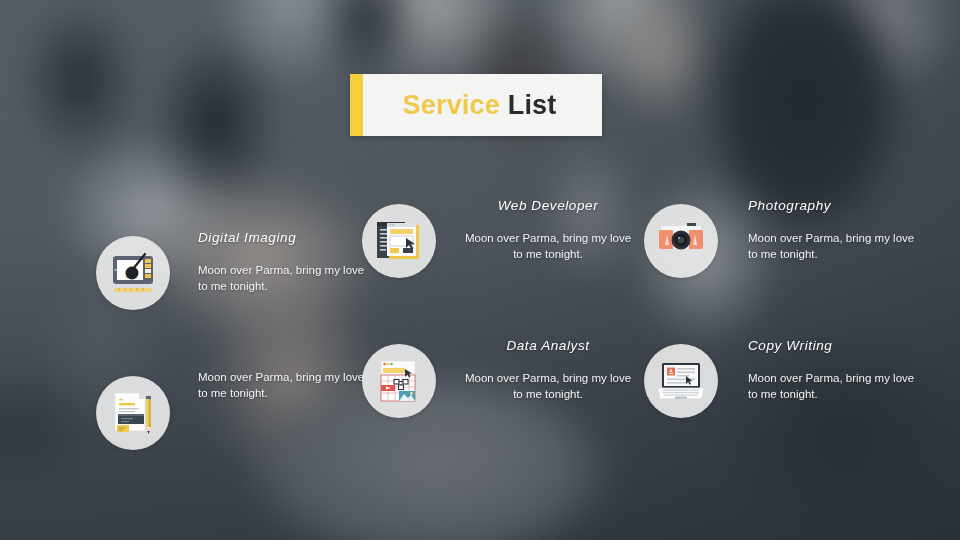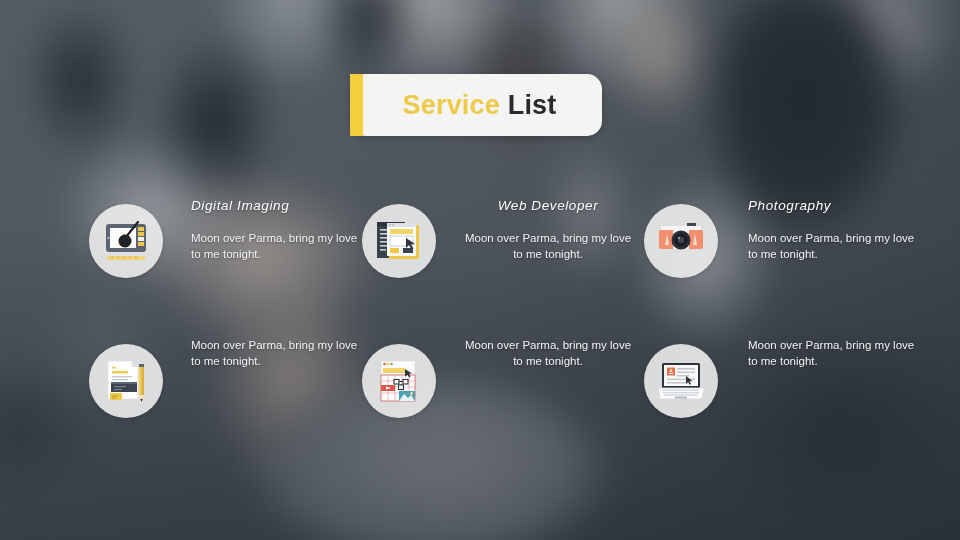--- a/index.html
+++ b/index.html
@@ -65,21 +65,20 @@
   .title-banner {
     position: absolute;
     left: 350px;
     top: 74px;
     width: 252px;
     height: 62px;
     background: #f4f4f2;
     box-shadow: 0 2px 6px rgba(0,0,0,0.22);
     display: flex;
     align-items: center;
-    border-radius: 15px;
   }
   .title-bar {
     width: 13px;
     height: 62px;
     background: #f5ce3e;
     flex: 0 0 auto;
   }
   .title-text {
     flex: 1 1 auto;
     text-align: center;
@@ -99,21 +98,21 @@
     top: 198px;
     width: 960px;
   }
   .row { position: relative; height: 140px; }
 
   .item {
     position: absolute;
     width: 270px;
     height: 112px;
   }
-  .item.col0 { left: 89px; }
+  .item.col0 { left: 96px; margin-top: 32px; }
   .item.col1 { left: 362px; text-align: center; }
   .item.col2 { left: 644px; }
 
   .icon-circle {
     position: absolute;
     left: 0;
     top: 6px;
     width: 74px;
     height: 74px;
     border-radius: 50%;
@@ -321,20 +320,21 @@
               <rect x="25.5" y="30" width="5" height="4.5"></rect>
             </g>
             <g stroke="#2c333b" stroke-width="1">
               <line x1="26" y1="26.5" x2="30" y2="26.5"></line>
               <line x1="28" y1="29" x2="28" y2="30"></line>
             </g>
             <path d="M32 14 L32 22 L34.5 19.5 L36 22.5 L37.5 21.5 L36 18.8 L39 18.5 Z" fill="#2c333b"></path>
           </svg>
         </div>
         <div class="item-body">
+          <div class="item-title">Data  Analyst</div>
           <div class="item-desc">Moon over Parma, bring my love to me tonight.</div>
         </div>
       </div>
 
       <div class="item col2">
         <div class="icon-circle">
           <svg width="52" height="52" viewBox="0 0 52 52">
             <rect x="7" y="8" width="38" height="25" rx="1.5" fill="#2d333b"></rect>
             <rect x="9" y="10" width="34" height="21" fill="#fafafa"></rect>
             <rect x="12" y="12.5" width="8" height="8" fill="#e2714d"></rect>
@@ -351,20 +351,21 @@
             <path d="M3 33 H49 L47 44 H5 Z" fill="#fbfbfb" stroke="#d8dbde" stroke-width="0.8"></path>
             <g fill="#d2d6da">
               <rect x="8" y="34.6" width="36" height="1.3"></rect>
               <rect x="8" y="37" width="36" height="1.3"></rect>
               <rect x="9" y="39.4" width="34" height="1.3"></rect>
             </g>
             <rect x="20" y="41.4" width="12" height="2.3" rx="0.6" fill="#b9bec4"></rect>
           </svg>
         </div>
         <div class="item-body">
+          <div class="item-title">Copy  Writing</div>
           <div class="item-desc">Moon over Parma, bring my love to me tonight.</div>
         </div>
       </div>
 
     </div>
 
   </div>
 </div>
 
 </body></html>

